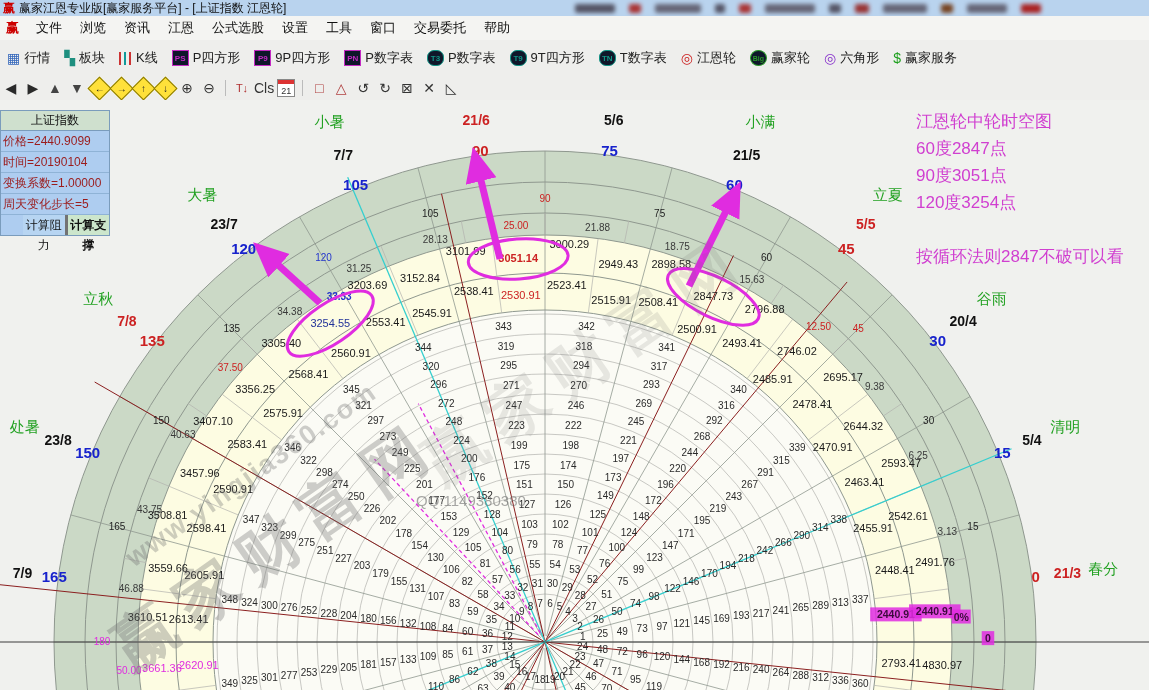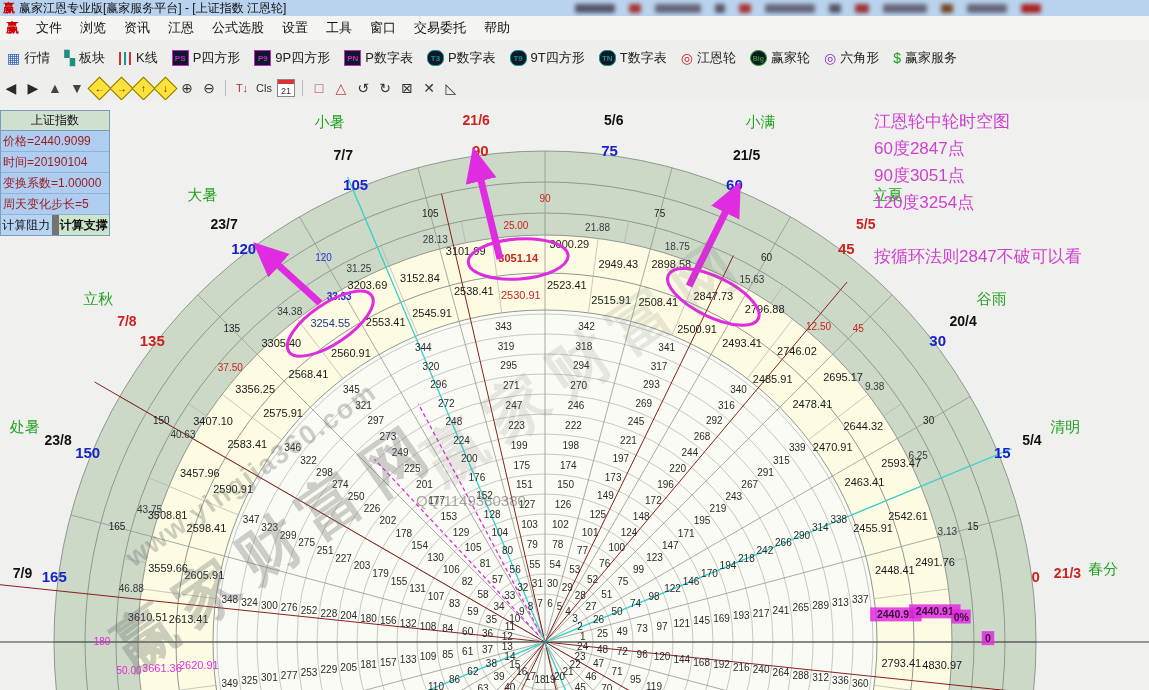--- a/index.html
+++ b/index.html
@@ -42,24 +42,24 @@
   svg{position:absolute;left:0;top:0;}
   
   .info-panel{position:absolute;left:0;top:10px;width:108px;border:1px solid #7a9cbc;
               background:#aecdf0;font-size:12px;}
   .info-header{height:19px;line-height:19px;text-align:center;color:#111;background:#cfe0ce;
                border-bottom:1px solid #7a9cbc;}
   .info-row{height:20px;line-height:20px;padding-left:2px;color:#9b1c1c;border-bottom:1px solid #8fb3d6;
             white-space:nowrap;overflow:hidden;background:#aecdf0;}
   .info-btns{display:flex;}
   .info-btn{flex:1;height:20px;line-height:20px;text-align:center;color:#111;cursor:default;}
-  .info-btn.resist{background:#b7d5f2;border-right:7px solid #737373;}
+  .info-btn.resist{background:#b7d5f2;border-right:3px solid #737373;margin-left:22px;}
   .info-btn.support{background:#cce6cc;font-weight:bold;}
   
-  .annotation{position:absolute;left:874px;top:8px;width:232px;color:#d03fd0;font-size:17px;
+  .annotation{position:absolute;left:916px;top:8px;width:232px;color:#d03fd0;font-size:17px;
               line-height:27px;white-space:nowrap;}
   .annotation .spacer{height:27px;}
   
   .wm{position:absolute;color:rgba(110,110,110,0.33);font-weight:bold;pointer-events:none;
       transform-origin:0 0;white-space:nowrap;}
 </style>
 </head>
 <body>
 
 <div class="titlebar">
@@ -158,21 +158,21 @@
     </span>
     <span class="tb2-btn">
       <span class="dia">
         <span>↓</span>
       </span>
     </span>
     <span class="tb2-btn" style="color: rgb(51, 51, 51);">⊕</span>
     <span class="tb2-btn" style="color: rgb(51, 51, 51);">⊖</span>
     <span class="tb2-sep"></span>
     <span class="tb2-btn" style="color: rgb(176, 48, 48); font-size: 11px;">T↓</span>
-    <span class="tb2-btn" style="color: rgb(51, 51, 51); font-size: 11px;">Cls</span>
+    <span class="tb2-btn" style="color: rgb(51, 51, 51); font-size: 14px;">Cls</span>
     <span class="tb2-btn">
       <span class="cal">21</span>
     </span>
     <span class="tb2-sep"></span>
     <span class="tb2-btn" style="color: rgb(176, 64, 64);">□</span>
     <span class="tb2-btn" style="color: rgb(176, 64, 64);">△</span>
     <span class="tb2-btn" style="color: rgb(51, 51, 51);">↺</span>
     <span class="tb2-btn" style="color: rgb(51, 51, 51);">↻</span>
     <span class="tb2-btn" style="color: rgb(51, 51, 51);">⊠</span>
     <span class="tb2-btn" style="color: rgb(51, 51, 51);">✕</span>

